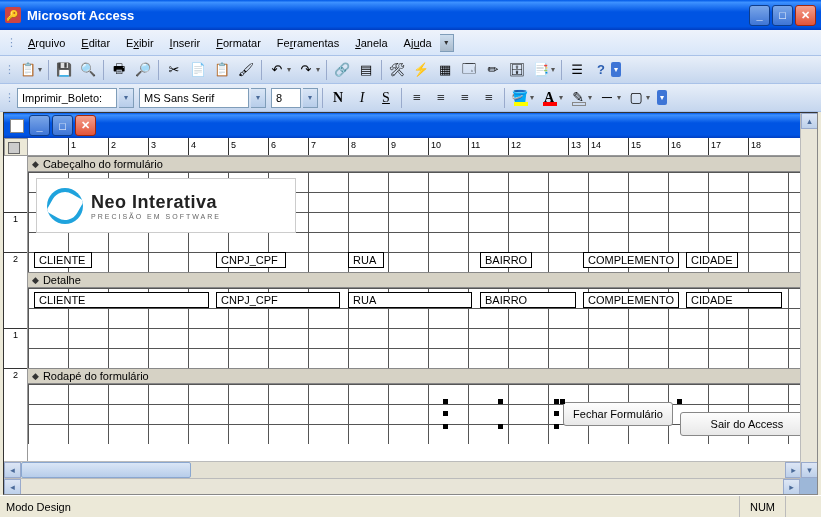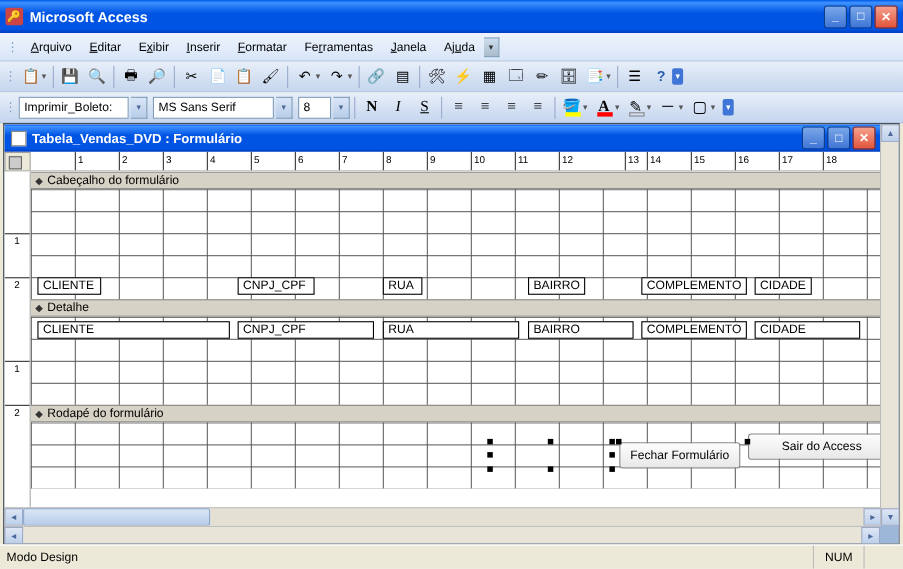--- a/index.html
+++ b/index.html
@@ -476,21 +476,20 @@
     <span class="tb-dropdown">▾</span>
   <div class="fmt-btn">▢</div>
     <span class="tb-dropdown">▾</span>
   <span class="tb-dropdown" style="background:#3e75d6;color:white;padding:3px;border-radius:2px;margin-left:3px">▾</span>
 </div>
 
 <div class="mdi-area">
   <div class="form-window">
     <div class="form-titlebar">
       <div class="form-icon"></div>
-      <div style="flex:1">Tabela_Vendas_DVD : Formulário</div>
       <div class="win-buttons">
         <div class="win-btn">_</div>
         <div class="win-btn">□</div>
         <div class="win-btn close">✕</div>
       </div>
     </div>
 
     <div style="position:relative;flex:1;display:flex;flex-direction:column;overflow:hidden">
       <div style="position:relative">
         <div class="form-corner"></div>
@@ -524,20 +523,27 @@
           <div class="vtick" style="top:172px">1</div>
           <div class="vtick" style="top:212px">2</div>
         </div>
         <div class="sections">
 
           <div class="section-bar">
             <span class="collapse-icon">◆</span>
             <span>Cabeçalho do formulário</span>
           </div>
           <div class="section-grid" style="height:100px">
+            <div class="logo-box" style="left:8px;top:6px;width:260px;height:55px">
+              <div class="logo-swirl"></div>
+              <div class="logo-text">
+                <div class="main">Neo Interativa</div>
+                <div class="sub">PRECISÃO EM SOFTWARE</div>
+              </div>
+            </div>
             <div class="design-control" style="left:6px;top:80px;width:58px">CLIENTE</div>
             <div class="design-control" style="left:188px;top:80px;width:70px">CNPJ_CPF</div>
             <div class="design-control" style="left:320px;top:80px;width:36px">RUA</div>
             <div class="design-control" style="left:452px;top:80px;width:52px">BAIRRO</div>
             <div class="design-control" style="left:555px;top:80px;width:96px">COMPLEMENTO</div>
             <div class="design-control" style="left:658px;top:80px;width:52px">CIDADE</div>
           </div>
 
           <div class="section-bar">
             <span class="collapse-icon">◆</span>
@@ -562,21 +568,21 @@
             <div class="sel-handle" style="left:526px;top:15px"></div>
             <div class="sel-handle" style="left:415px;top:40px"></div>
             <div class="sel-handle" style="left:526px;top:40px"></div>
             <div class="sel-handle" style="left:415px;top:27px"></div>
             <div class="sel-handle" style="left:526px;top:27px"></div>
             <div class="sel-handle" style="left:470px;top:40px"></div>
 
             <div class="design-button" style="left:535px;top:18px;width:110px">Fechar Formulário</div>
             <div class="sel-handle" style="left:532px;top:15px"></div>
 
-            <div class="design-button" style="left:652px;top:10px;width:134px">Sair do Access</div>
+            <div class="design-button" style="left:652px;top:28px;width:134px">Sair do Access</div>
             <div class="sel-handle" style="left:649px;top:15px"></div>
           </div>
 
         </div>
       </div>
       <div class="inner-scroll-h">
         <div class="scroll-arrow">◂</div>
         <div class="thumb" style="width:170px;margin-left:0"></div>
         <div style="flex:1"></div>
         <div class="scroll-arrow">▸</div>

